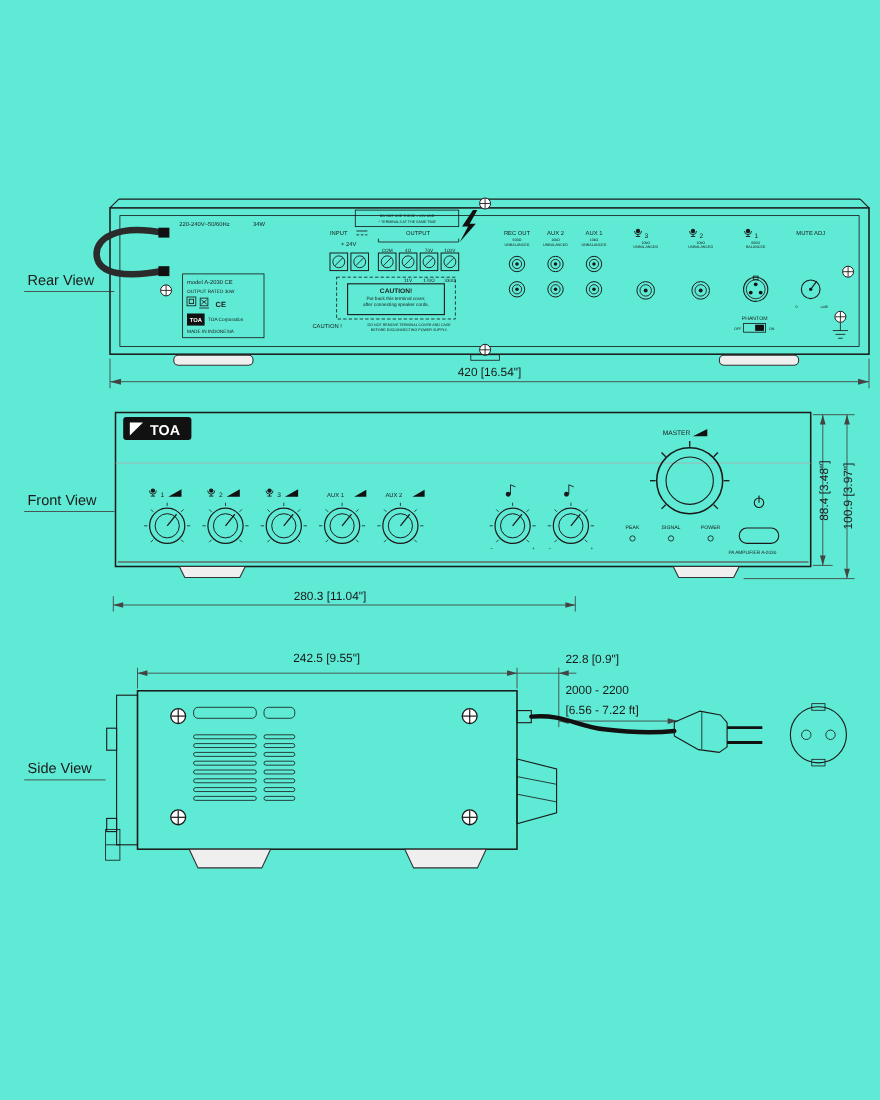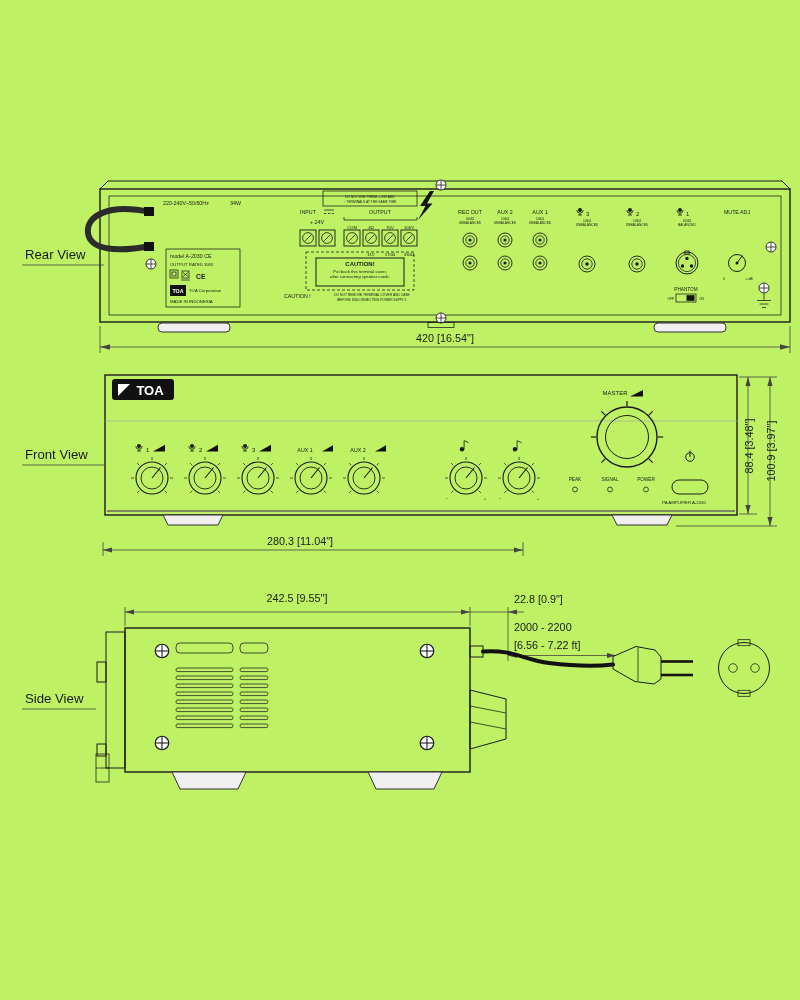--- a/index.html
+++ b/index.html
@@ -1,17 +1,17 @@
 <!DOCTYPE html>
 <html><head>
 <meta charset="utf-8">
 <title>Diagram</title>
 <style>
   html,body{margin:0;padding:0;background:#fff;}
-  #stage{width:800px;height:1000px;position:relative;background:#bef264;}
+  #stage{width:800px;height:1000px;position:relative;background:#5eead4;}
   svg{display:block;}
   text{font-family:"Liberation Sans",sans-serif;fill:#1a1a1a;}
   .f3{font-size:3.3px}.f4{font-size:4.3px}.f45{font-size:4.7px}
   .f5{font-size:5.3px}.f6{font-size:6px}.f7{font-size:6.8px;font-weight:700}
   .fd{font-size:10.8px}.fv{font-size:13.2px}
   .mid{text-anchor:middle}.end{text-anchor:end}.b{font-weight:700}.wh{fill:#fff}
   .s{fill:none;stroke:#1a1a1a;stroke-width:1}
   .s08{fill:none;stroke:#1a1a1a;stroke-width:.75}
   .s13{fill:none;stroke:#1a1a1a;stroke-width:1.4}
   .dimln{fill:none;stroke:#444;stroke-width:.8}

